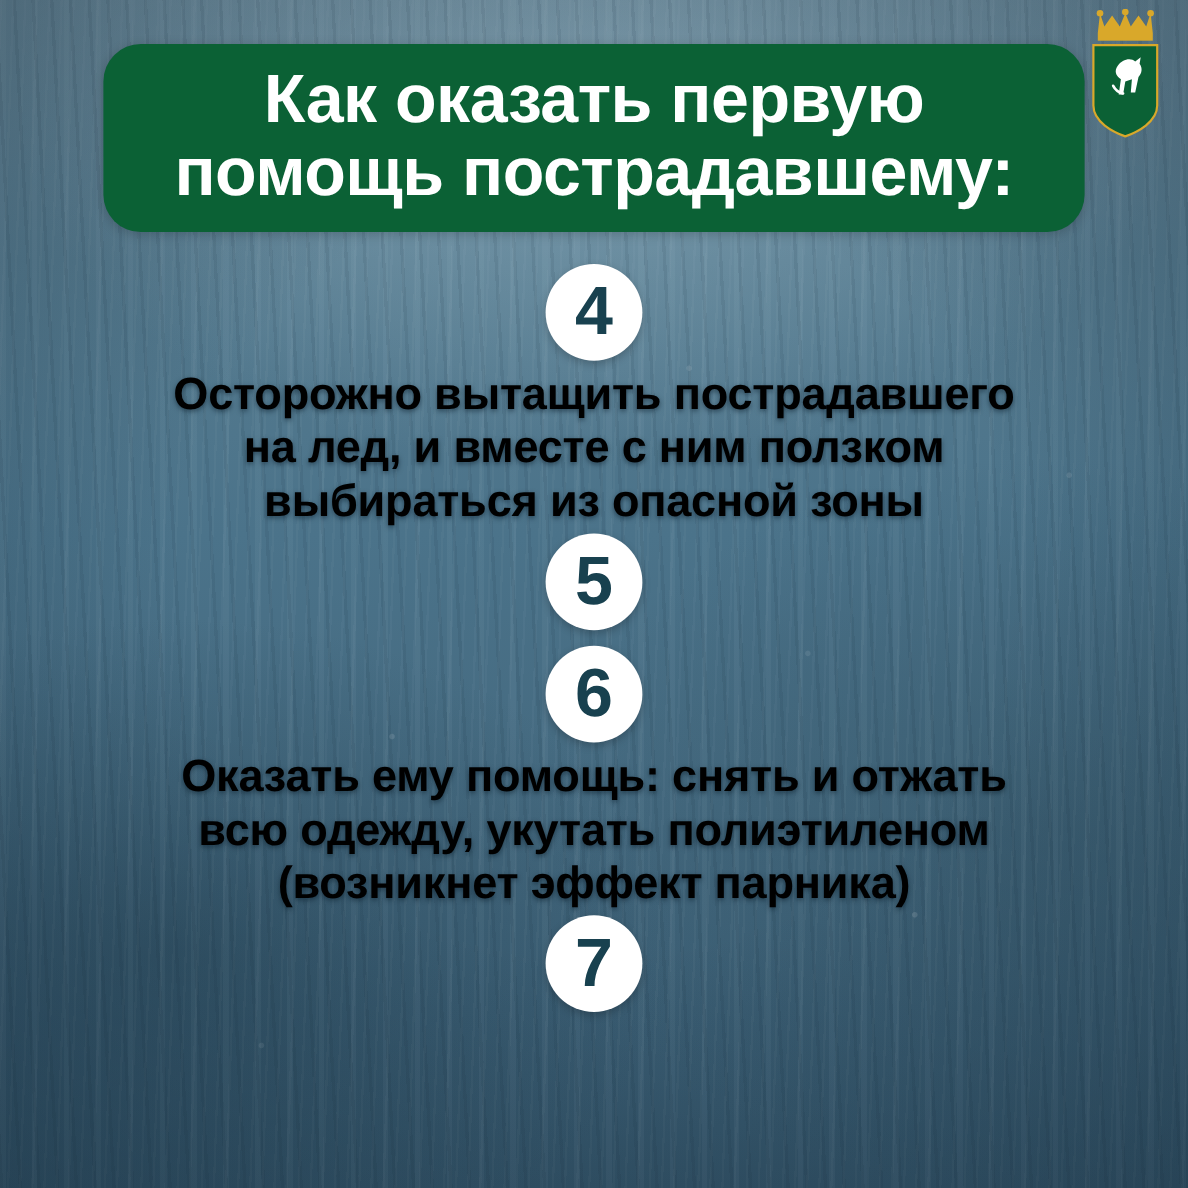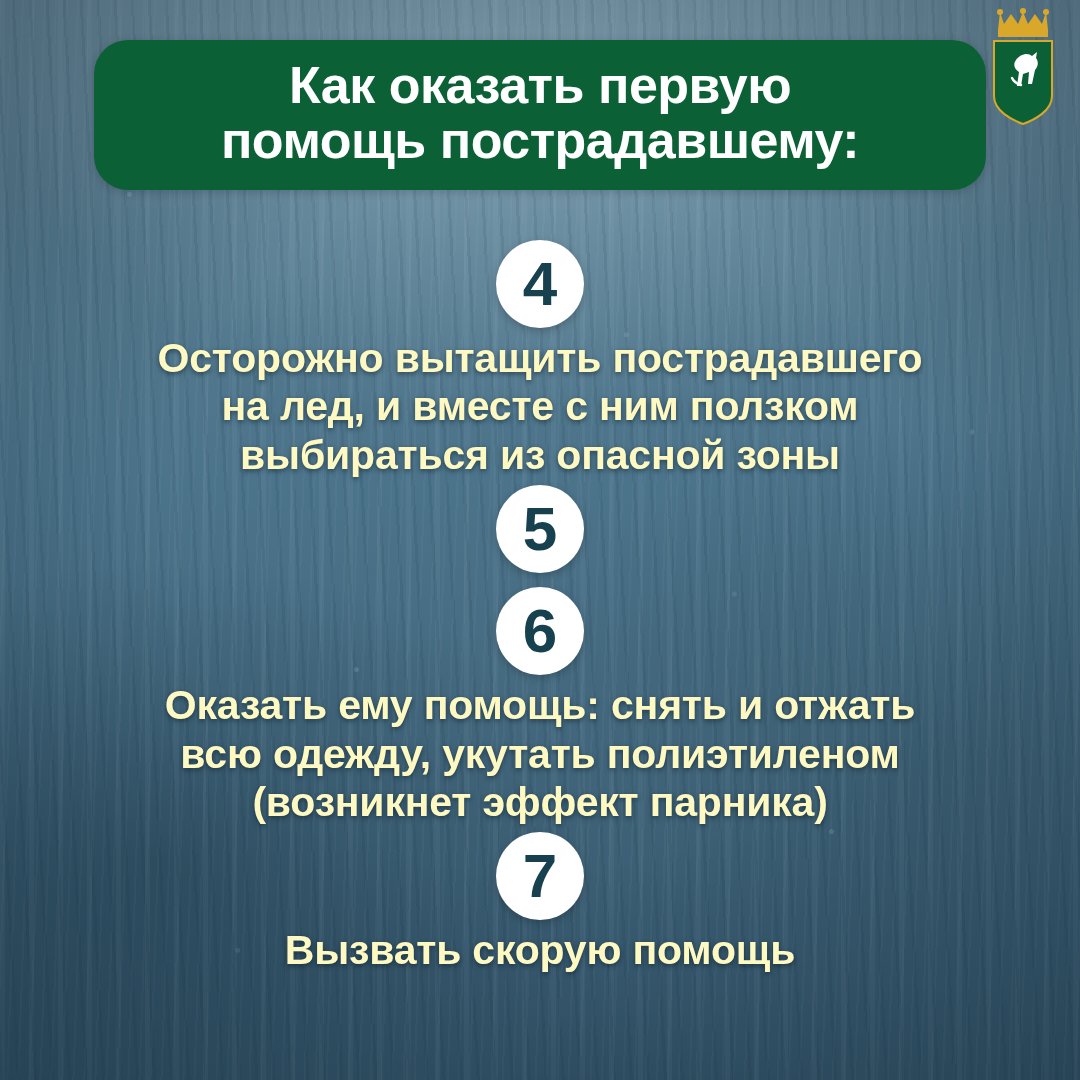--- a/index.html
+++ b/index.html
@@ -70,21 +70,21 @@
     box-sizing: border-box;
     padding: 18px 24px 22px;
     background: #0b6135;
     border-radius: 34px;
     text-align: center;
     box-shadow: 0 2px 10px rgba(0,0,0,0.18);
   }
   .title-plate .title-text {
     display: block;
     color: #ffffff;
-    font-size: 52px;
+    font-size: 62px;
     line-height: 1.06;
     font-weight: 700;
     letter-spacing: -0.5px;
     white-space: pre-line;
   }
 
   
   .emblem {
     position: absolute;
     right: 20px;
@@ -117,21 +117,21 @@
     font-size: 62px;
     font-weight: 700;
     line-height: 88px;
     text-align: center;
     box-shadow: 0 3px 8px rgba(0,0,0,0.22);
   }
   .step-text {
     display: block;
     margin: 6px auto 0;
     width: 950px;
-    color: #fef9c3;
+    color: #000000;
     font-size: 41px;
     font-weight: 700;
     line-height: 1.18;
     letter-spacing: -0.2px;
     text-shadow: 0 2px 5px rgba(8,26,38,0.55);
     white-space: pre-line;
   }
   .gap-s { height: 6px; }
   .gap-m { height: 14px; }
 </style>
@@ -189,17 +189,16 @@
       <div class="badge">6</div>
       <span class="step-text">Оказать ему помощь: снять и отжать
 всю одежду, укутать полиэтиленом
 (возникнет эффект парника)</span>
     </div>
 
     <div class="gap-s"></div>
 
     <div class="step">
       <div class="badge">7</div>
-      <span class="step-text">Вызвать скорую помощь</span>
     </div>
 
   </div>
 </div>
 
 </body></html>

